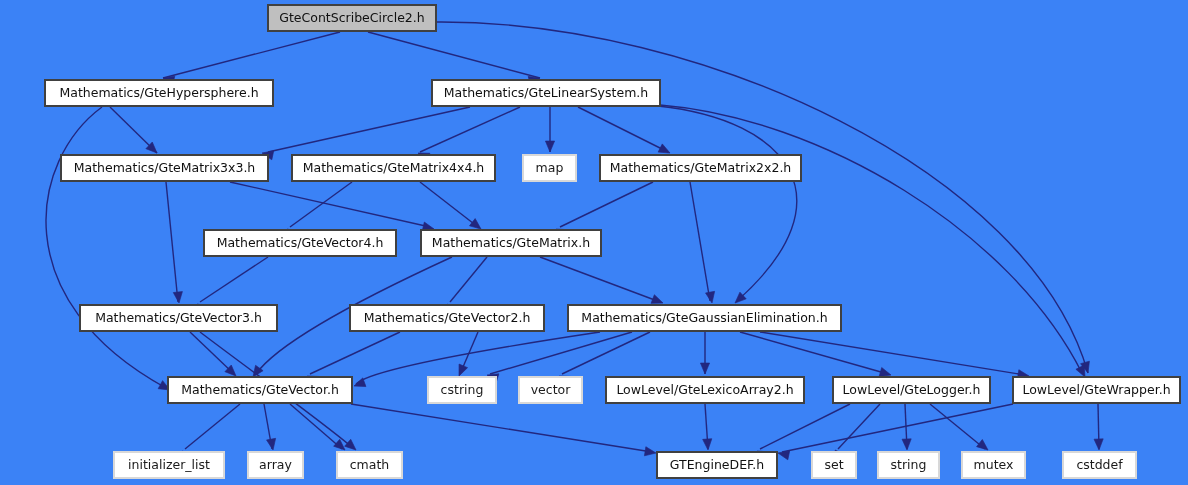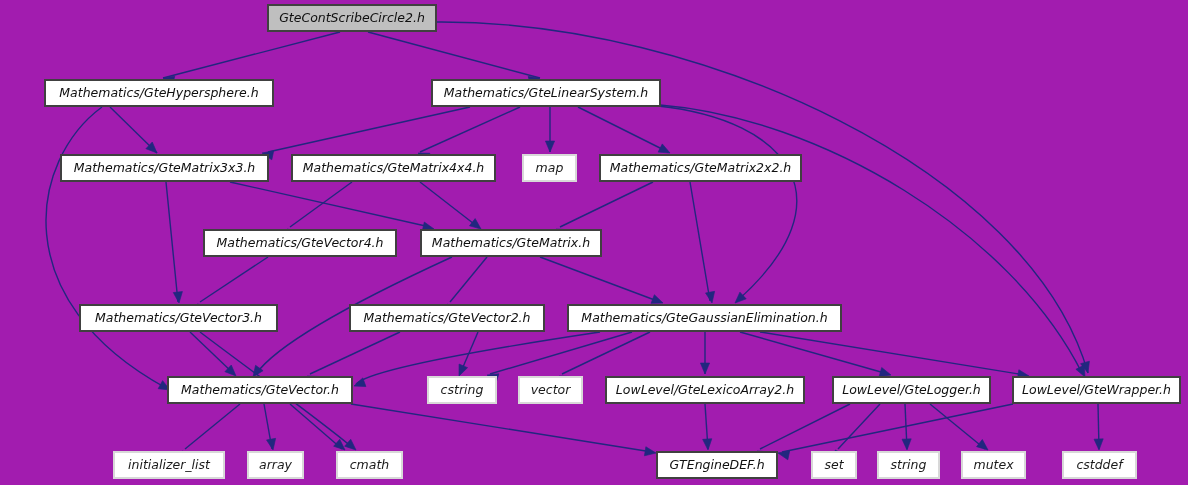--- a/index.html
+++ b/index.html
@@ -4,24 +4,23 @@
 <style>
   html, body {
     margin: 0;
     padding: 0;
     background: #ffffff;
   }
   #graph-root {
     position: relative;
     width: 1188px;
     height: 485px;
-    background: #a21caf;
+    background: #3b82f6;
     font-family: "DejaVu Sans", "Liberation Sans", sans-serif;
     overflow: hidden;
-    font-style: italic;
   }
   svg#graph-svg {
     position: absolute;
     top: 0;
     left: 0;
     width: 1188px;
     height: 485px;
   }
   .edge-path {
     fill: none;

